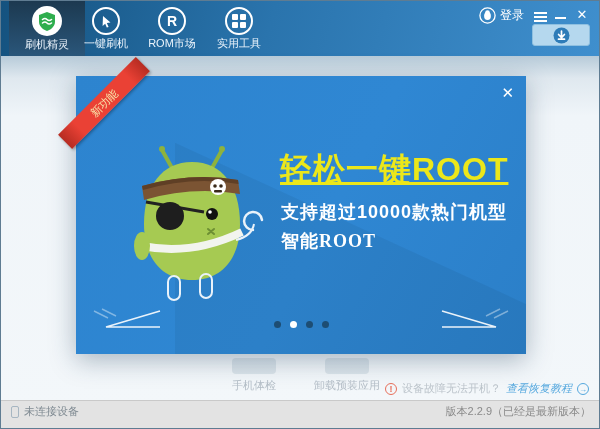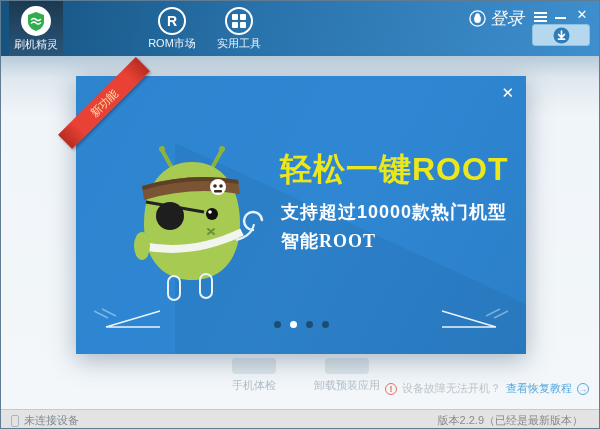--- a/index.html
+++ b/index.html
@@ -6,95 +6,103 @@
   html,body { width:600px; height:429px; font-family:"Liberation Sans","DejaVu Sans",sans-serif; }
   #app { position:relative; width:600px; height:429px; overflow:hidden; border:1px solid #5f7c92; background:#eef4f8; }
 
   
   .header { position:absolute; left:0; top:0; width:100%; height:55px;
     background:linear-gradient(105deg,#14527f 0%,#2a74ad 45%,#3f8fce 100%); }
   .nav-item { position:absolute; top:0; height:55px; width:56px; text-align:center; cursor:pointer; }
   .nav-item .circle { width:28px; height:28px; border:2px solid #fff; border-radius:50%;
     margin:6px auto 2px auto; display:flex; align-items:center; justify-content:center; color:#fff; }
   .nav-item .lbl { font-size:11px; color:#eaf3fb; display:block; line-height:12px; }
-  .nav-active { left:8px; width:54px; background:linear-gradient(180deg,#1c3950,#2a567a); }
+  .nav-active { left:8px; width:76px; background:linear-gradient(180deg,#1c3950,#2a567a); }
   .nav-active .logo-circle { width:30px; height:30px; background:#fff; border-radius:50%; margin:5px auto 2px auto;
     display:flex; align-items:center; justify-content:center; }
   .r-glyph { font-size:14px; font-weight:bold; }
   .grid-glyph { display:grid; grid-template-columns:6px 6px; grid-gap:2px; }
   .grid-glyph span { width:6px; height:6px; background:#fff; border-radius:1px; }
 
   .login { position:absolute; right:75px; top:6px; display:flex; align-items:center; gap:4px; color:#fff;
-    font-size:17px; cursor:pointer;font-style:italic; }
+    font-size:12px; cursor:pointer; }
   .win-btn { position:absolute; top:6px; color:#fff; font-size:13px; width:18px; height:16px; text-align:center;
     line-height:15px; cursor:pointer; }
   .menu-bars { top:9px; }
   .menu-bars i { display:block; width:13px; height:2px; background:#fff; margin:2px auto; }
   .min-bar i { display:block; width:11px; height:2px; background:#fff; margin:10px auto 0 auto; }
 
   .download-btn { position:absolute; right:9px; top:23px; width:58px; height:22px; background:#b5d8ee;
     border:1px solid #8fc0e0; border-radius:3px; display:flex; align-items:center; justify-content:center; cursor:pointer; }
 
   
   .content { position:absolute; left:0; top:55px; width:100%; height:355px;
     background:linear-gradient(180deg,#b7cbd9 0px,#dfe8ef 22px,#f0f5f9 60px,#f3f7fa 100%); }
   .bg-tool { position:absolute; top:302px; width:90px; text-align:center; font-size:11px; color:#b4bec7; }
   .bg-tool .box { width:44px; height:16px; margin:0 auto 4px auto; background:rgba(175,192,204,.35); border-radius:4px; }
   .recovery { position:absolute; right:10px; top:325px; display:flex; align-items:center; gap:5px; font-size:11px; }
   .warn-ic { width:12px; height:12px; border:1px solid #e8705c; border-radius:50%; color:#e8705c; font-size:9px;
     line-height:11px; text-align:center; font-weight:bold; }
   .warn-txt { color:#bcc4cb;text-align:center; }
-  .rec-link { color:#55a8de; cursor:pointer; }
+  .rec-link { color:#55a8de; cursor:pointer;font-style:italic; }
   .go-ic { width:12px; height:12px; border:1px solid #55a8de; border-radius:50%; color:#55a8de; font-size:8px;
     line-height:11px; text-align:center; cursor:pointer; }
 
   
   .modal { position:absolute; left:75px; top:75px; width:450px; height:278px;
     background:linear-gradient(118deg,#2d84cf 0%,#2f87d3 55%,#2b7fc8 100%);
     box-shadow:0 6px 24px rgba(30,60,90,.35); }
   .modal-shade { position:absolute; inset:0; background:rgba(0,0,0,.05);
     clip-path:polygon(22% 24%,100% 82%,100% 100%,22% 100%); pointer-events:none; }
   .ribbon { position:absolute; left:-27px; top:17px; width:110px; height:20px; transform:rotate(-45deg);
     background:linear-gradient(90deg,#b62c22 0%,#ea4135 18%,#ea4135 82%,#b62c22 100%);
     color:#f8e9ad; font-size:11px; text-align:center; line-height:20px; box-shadow:0 2px 3px rgba(0,0,0,.3); cursor:pointer; }
   .modal-close { position:absolute; right:12px; top:8px; color:#fff; font-size:15px; cursor:pointer; }
-  .m-title { position:absolute; left:204px; top:72px; font-size:32px; font-weight:bold; color:#ece71a; letter-spacing:1px; }
+  .m-title { position:absolute; left:204px; top:72px; font-size:32px; font-weight:bold; color:#ece71a; letter-spacing:1px;text-decoration:underline; }
   .m-sub { position:absolute; left:205px; color:#fff; font-size:18px; font-weight:bold; letter-spacing:1px; }
   .m-sub1 { top:124px; } .m-sub2 { top:153px;font-family:Liberation Serif, serif; }
   .mascot { position:absolute; left:36px; top:52px; }
   .dots { position:absolute; left:0; right:0; top:245px; display:flex; justify-content:center; gap:9px; }
   .dot { width:7px; height:7px; border-radius:50%; background:#1d4d73; cursor:pointer; }
   .dot.active { background:#fff; }
   .chev { position:absolute; top:232px; }
   .chev-l { left:14px; } .chev-r { right:14px; transform:scaleX(-1); }
 
   
-  .statusbar { position:absolute; left:0; bottom:0; width:100%; height:19px; background:#e3e3e3;
+  .statusbar { position:absolute; left:0; bottom:0; width:100%; height:28px; background:#e3e3e3;
     border-top:1px solid #c9c9c9; font-size:11px; color:#7f8a92; }
   .dev { position:absolute; left:10px; top:3px; display:flex; align-items:center; gap:5px; }
   .phone-ic { width:8px; height:12px; border:1px solid #a6b6c2; border-radius:2px; }
-  .version { position:absolute; right:16px; top:3px; color:#8a8a8a; }
+  .version { position:absolute; right:8px; top:3px; color:#8a8a8a; }
 </style>
 </head>
 <body>
 
 <div id="app">
 
   <div class="header">
 
     <div class="nav-item nav-active">
       <div class="logo-circle">
         <svg width="22" height="22" viewBox="0 0 22 22">
           <path d="M11 2 L19 5 V11.5 C19 16 15.7 19.3 11 21 C6.3 19.3 3 16 3 11.5 V5 Z" fill="#2fae4e"></path>
           <path d="M6.5 9.5 Q9 7.5 11 9.5 T15.5 9.5 M6.5 13 Q9 11 11 13 T15.5 13" stroke="#fff" stroke-width="1.6" fill="none" stroke-linecap="round"></path>
         </svg>
       </div>
       <span class="lbl">刷机精灵</span>
     </div>
 
+    <div class="nav-item" style="left:77px">
+      <div class="circle">
+        <svg width="13" height="13" viewBox="0 0 13 13">
+            <path d="M3 1 L10.5 7.5 L6.8 8 L8.6 12 L6.8 12.6 L5.2 8.8 L2.6 11 Z" fill="#fff"></path>
+          </svg>
+      </div>
+      <span class="lbl">一键刷机</span>
+    </div>
 
     <div class="nav-item" style="left:143px">
       <div class="circle">
         <span class="r-glyph">R</span>
       </div>
       <span class="lbl">ROM市场</span>
     </div>
 
     <div class="nav-item" style="left:210px">
       <div class="circle">

